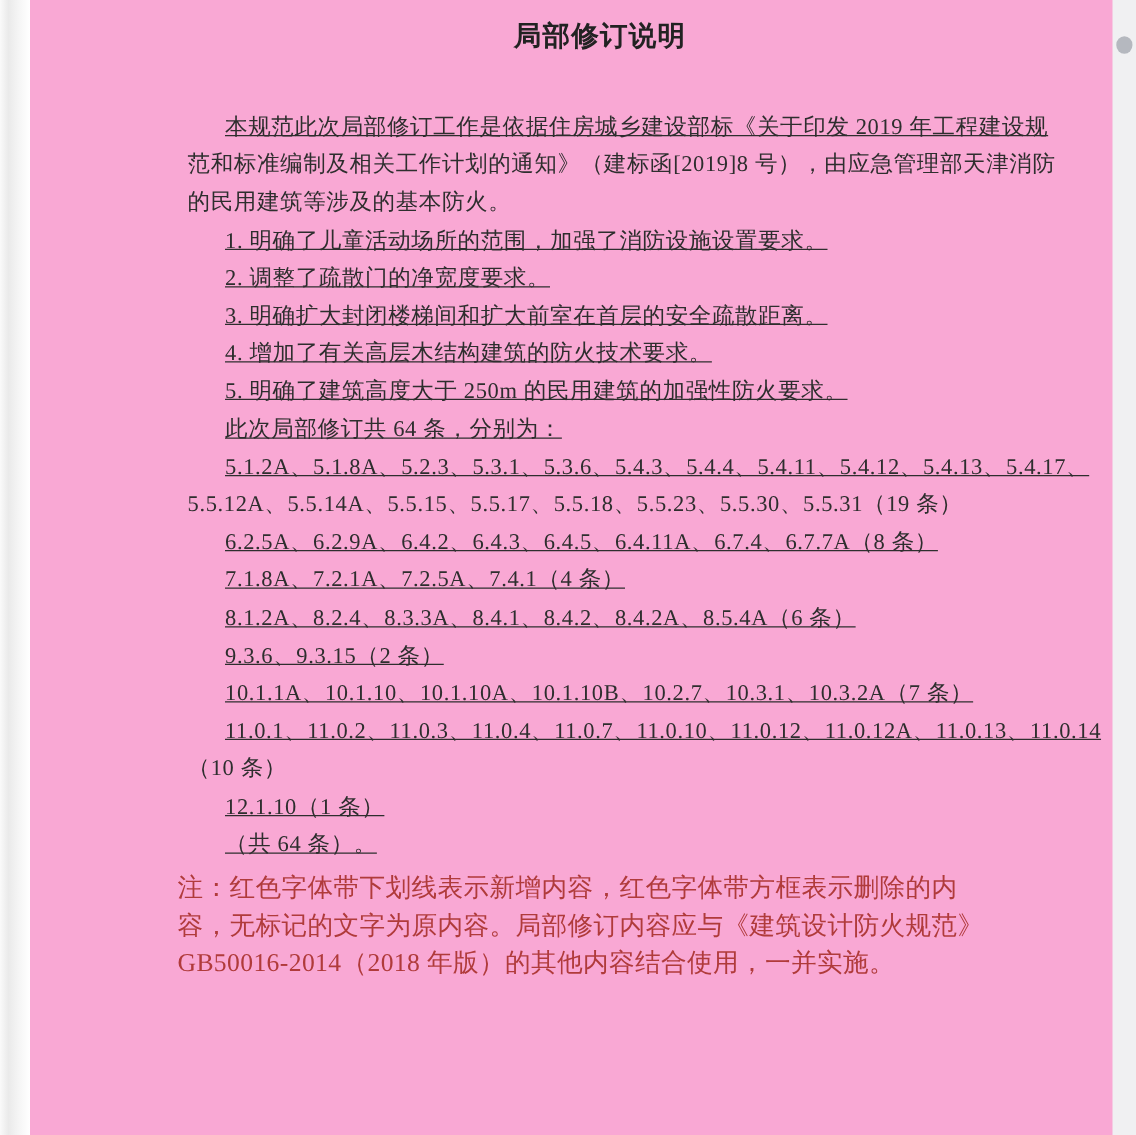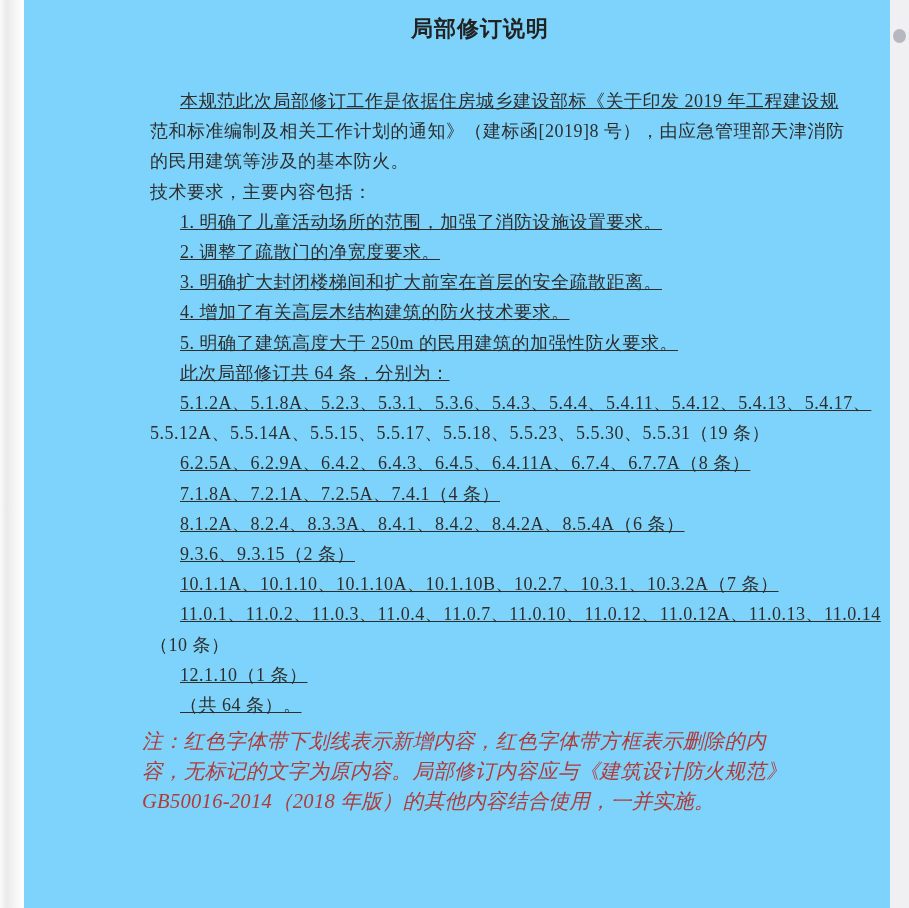--- a/index.html
+++ b/index.html
@@ -10,21 +10,21 @@
   body {
     position: relative;
     width: 909px;
     height: 908px;
     overflow: hidden;
     font-family: "Liberation Serif", "DejaVu Serif", serif;
   }
   .page {
     position: absolute;
     inset: 0;
-    background: #7dd3fc;
+    background: #f9a8d4;
   }
   
   .left-shadow {
     position: absolute;
     left: 0; top: 0;
     width: 24px; height: 100%;
     background: linear-gradient(90deg, #fafafa 0%, #eaeaea 28%, #f5f5f5 62%, #ffffff 100%);
     pointer-events: none;
   }
   .doc-title {
@@ -56,21 +56,20 @@
     padding-left: 30px;
     text-decoration: underline;
   }
   .note-lines {
     margin-top: 6px;
     margin-left: -8px;
     font-size: 20.5px;
     letter-spacing: 0.3px;
     line-height: 30px;
     white-space: nowrap;
-    font-style: italic;
   }
   
   .scroll-track {
     position: absolute;
     right: 0; top: 0;
     width: 19px; height: 100%;
     background: #f0f0f2;
   }
   .scroll-thumb {
     position: absolute;
@@ -89,21 +88,20 @@
   <div class="left-shadow"></div>
 
   <h1 class="doc-title">局部修订说明</h1>
 
   <div class="body-lines" style="color: rgb(46, 46, 46);">
     <div>
 
     <div class="line indent">本规范此次局部修订工作是依据住房城乡建设部标《关于印发 2019 年工程建设规</div>
         <div class="line">范和标准编制及相关工作计划的通知》（建标函[2019]8 号），由应急管理部天津消防</div>
         <div class="line">的民用建筑等涉及的基本防火。</div>
-        <div class="line">技术要求，主要内容包括：</div>
         <div class="line indent">1.  明确了儿童活动场所的范围，加强了消防设施设置要求。</div>
         <div class="line indent">2.  调整了疏散门的净宽度要求。</div>
         <div class="line indent">3.  明确扩大封闭楼梯间和扩大前室在首层的安全疏散距离。</div>
         <div class="line indent">4.  增加了有关高层木结构建筑的防火技术要求。</div>
         <div class="line indent">5.  明确了建筑高度大于 250m 的民用建筑的加强性防火要求。</div>
         <div class="line indent">此次局部修订共 64 条，分别为：</div>
         <div class="line indent">5.1.2A、5.1.8A、5.2.3、5.3.1、5.3.6、5.4.3、5.4.4、5.4.11、5.4.12、5.4.13、5.4.17、</div>
         <div class="line">5.5.12A、5.5.14A、5.5.15、5.5.17、5.5.18、5.5.23、5.5.30、5.5.31（19 条）</div>
         <div class="line indent">6.2.5A、6.2.9A、6.4.2、6.4.3、6.4.5、6.4.11A、6.7.4、6.7.7A（8 条）</div>
         <div class="line indent">7.1.8A、7.2.1A、7.2.5A、7.4.1（4 条）</div>

